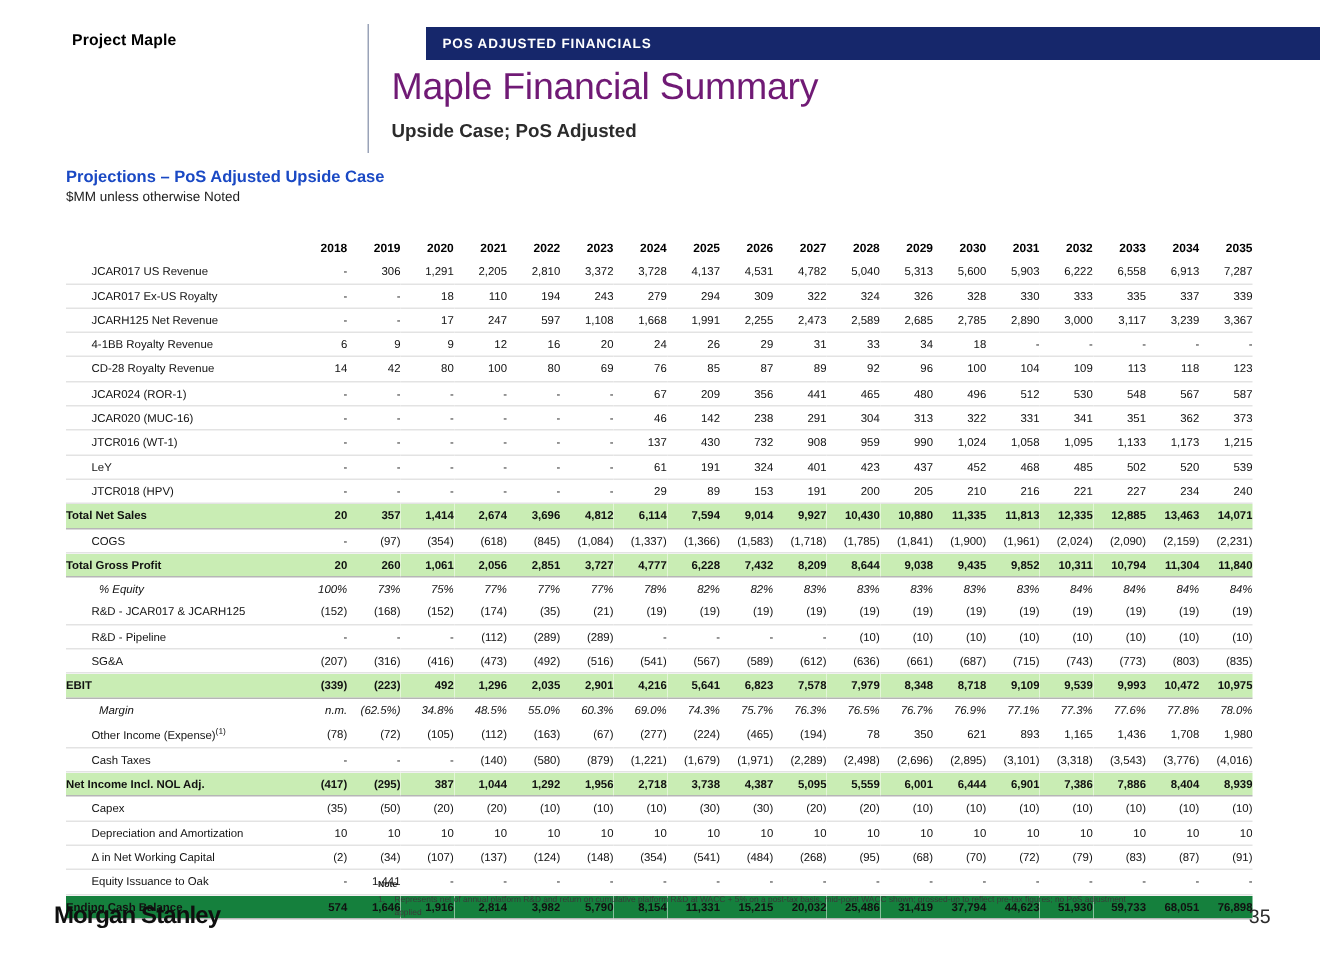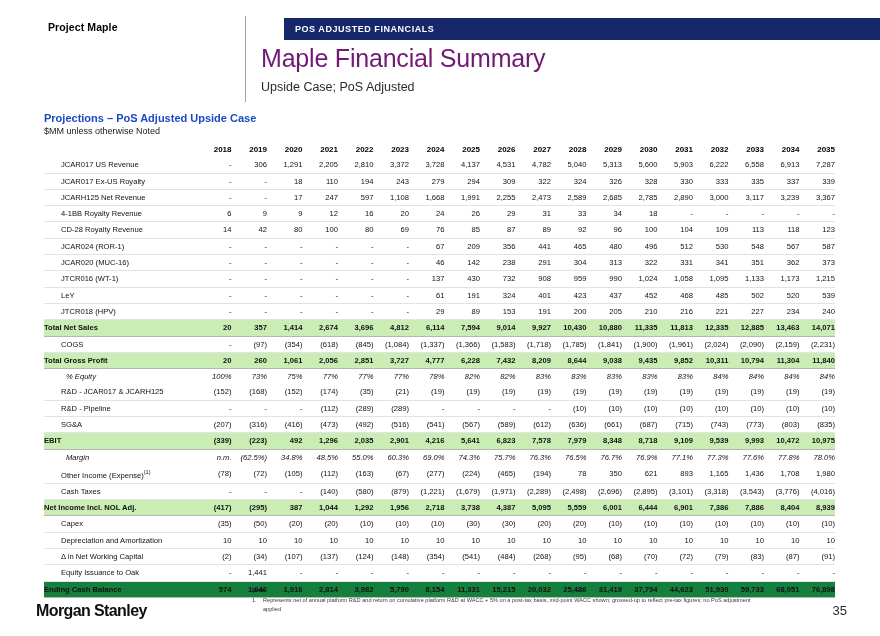--- a/index.html
+++ b/index.html
@@ -67,20 +67,21 @@
     color: #701a75;
     letter-spacing: -.2px;
     line-height: 1.05;
   }
   .slide-subtitle {
     position: absolute;
     left: 261px;
     top: 80px;
     font-size: 12.5px;
     color: #2b2b2b;
+    font-weight: bold;
   }
 
   
   .proj-title {
     position: absolute;
     left: 44px;
     top: 112px;
     font-size: 11px;
     font-weight: bold;
     color: #1a49c4;
@@ -98,20 +99,21 @@
     position: absolute;
     left: 44px;
     top: 142px;
     width: 790px;
   }
   table.fin {
     border-collapse: collapse;
     width: 790px;
     table-layout: fixed;
     font-size: 7.6px;
+    margin-top: 16px;
   }
   table.fin col.lbl   { width: 152px; }
   table.fin col.yr    { width: 35.5px; }
 
   table.fin th, table.fin td {
     padding: 0;
     height: 15.3px;
     line-height: 15.3px;
     white-space: nowrap;
     overflow: hidden;

